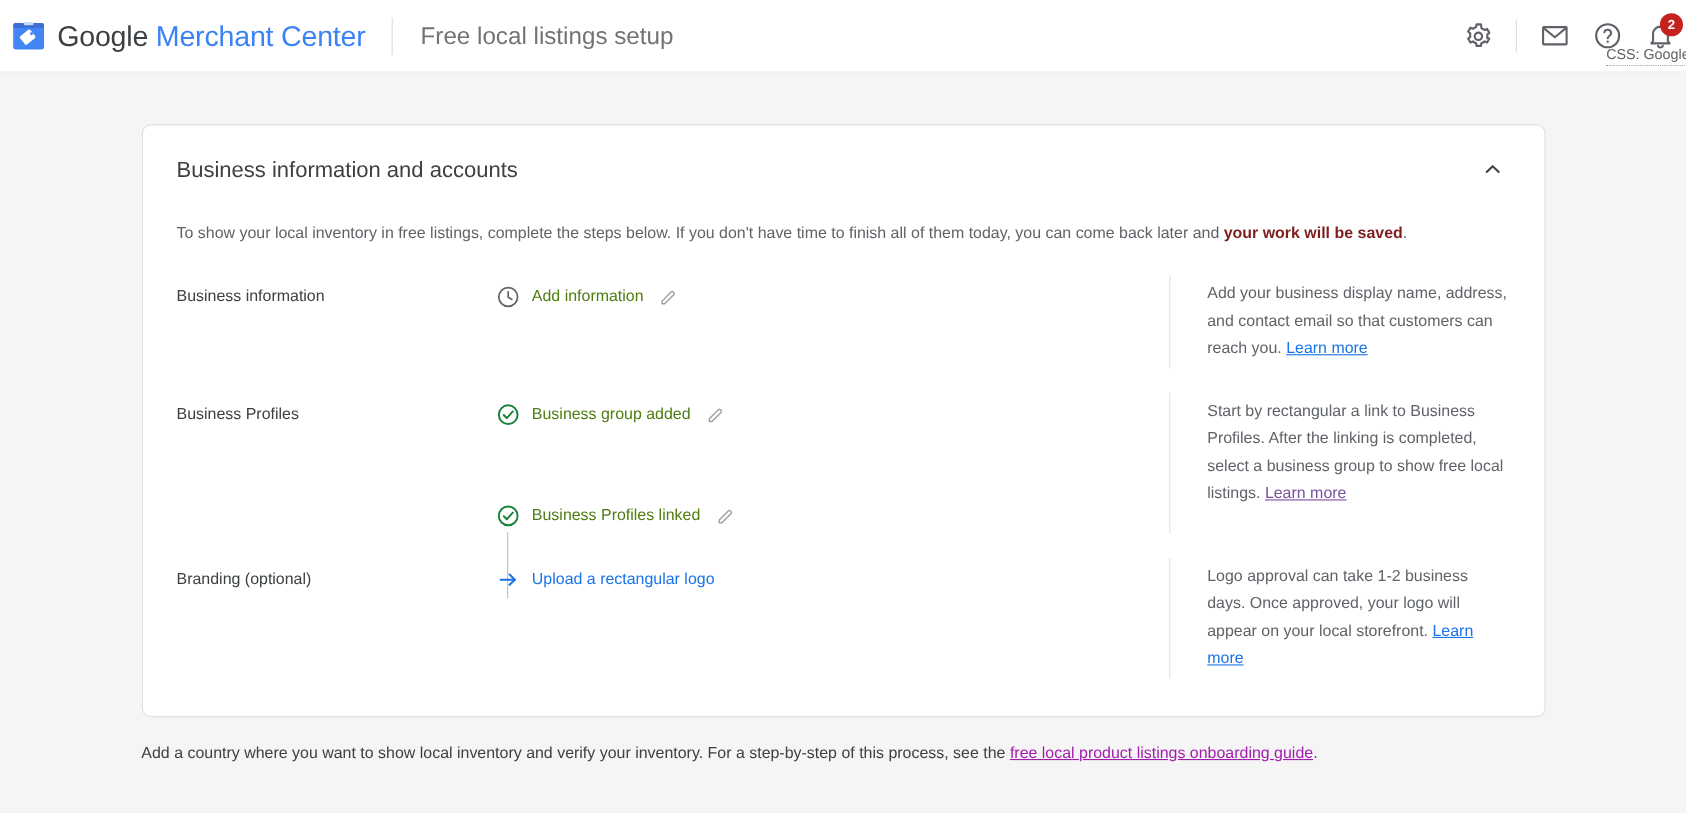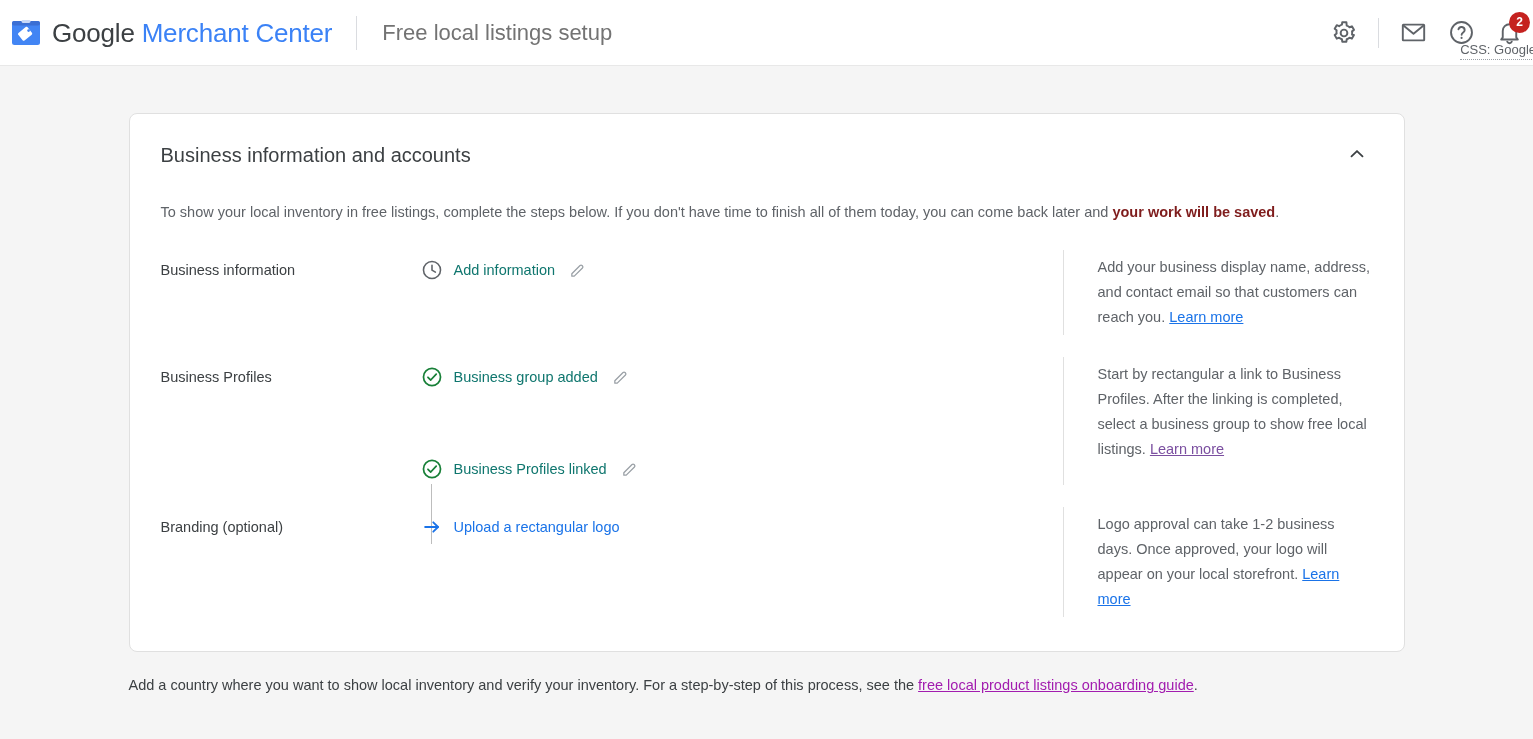--- a/index.html
+++ b/index.html
@@ -123,20 +123,21 @@
     color: #5f6368;
     padding-top: 31px;
     max-width: 1215px;
   }
   .card-sub b { color: #7f1d1d; font-weight: 700; }
 
   .steps { padding-top: 28px; padding-bottom: 34px; }
   .step-row {
     display: flex;
     align-items: stretch;
+    gap: 30px;
   }
   .step-label {
     width: 260px;
     flex: none;
     font-size: 14.5px;
     color: #3c4043;
     padding-top: 12px;
   }
   .step-main {
     flex: 1 1 auto;
@@ -166,21 +167,21 @@
   .task {
     display: flex;
     align-items: center;
     gap: 11px;
     height: 32px;
     position: relative;
   }
   .task + .task { margin-top: 60px; }
   .task-text {
     font-size: 14.5px;
-    color: #0f766e;
+    color: #4d7c0f;
     white-space: nowrap;
   }
   .task-text.link { color: #1a73e8; cursor: pointer; }
   .pencil { cursor: pointer; margin-left: 3px; display: flex; }
   .status-ico { width: 22px; height: 22px; flex: none; display: block; }
   .connector {
     position: absolute;
     left: 10px;
     top: 31px;
     width: 1px;

